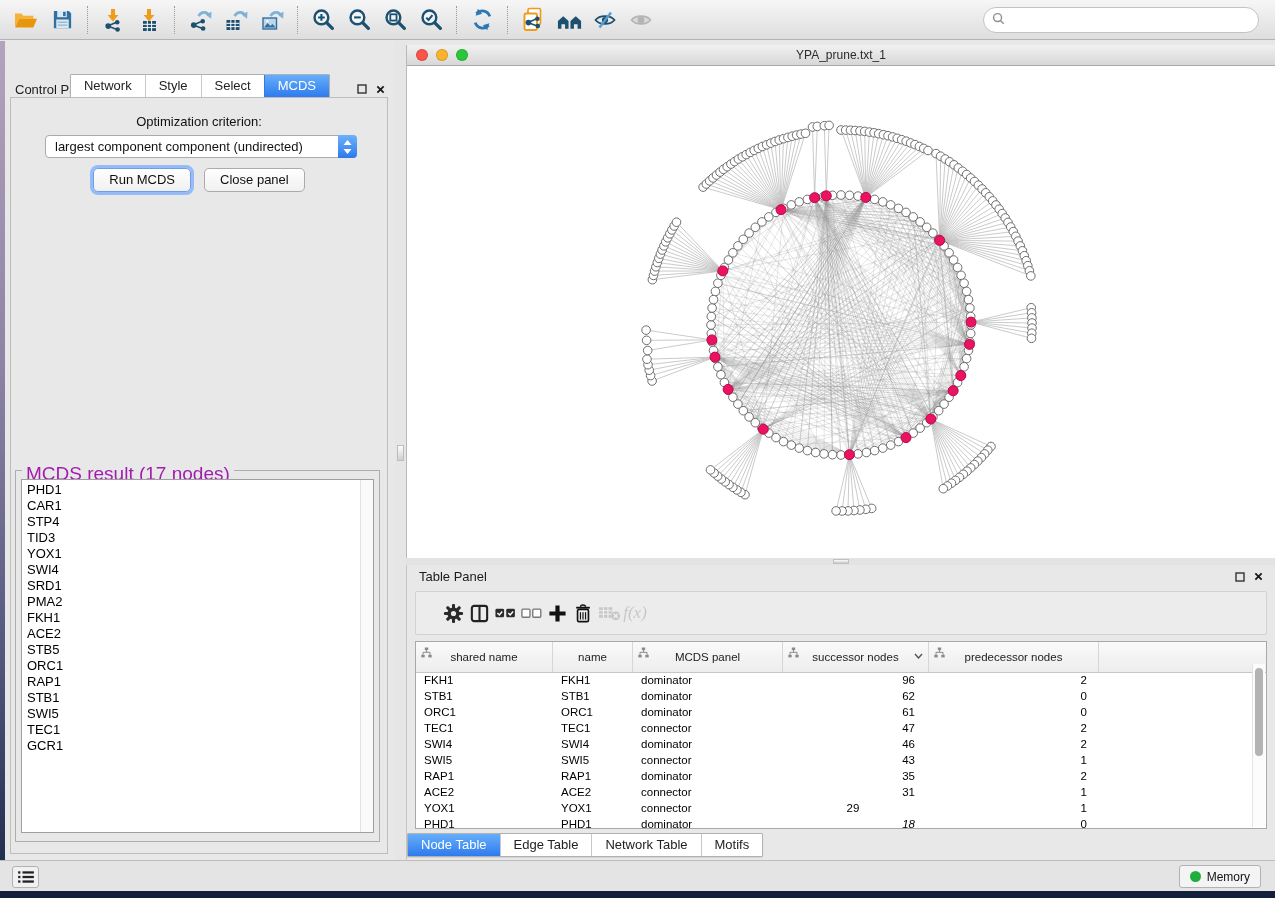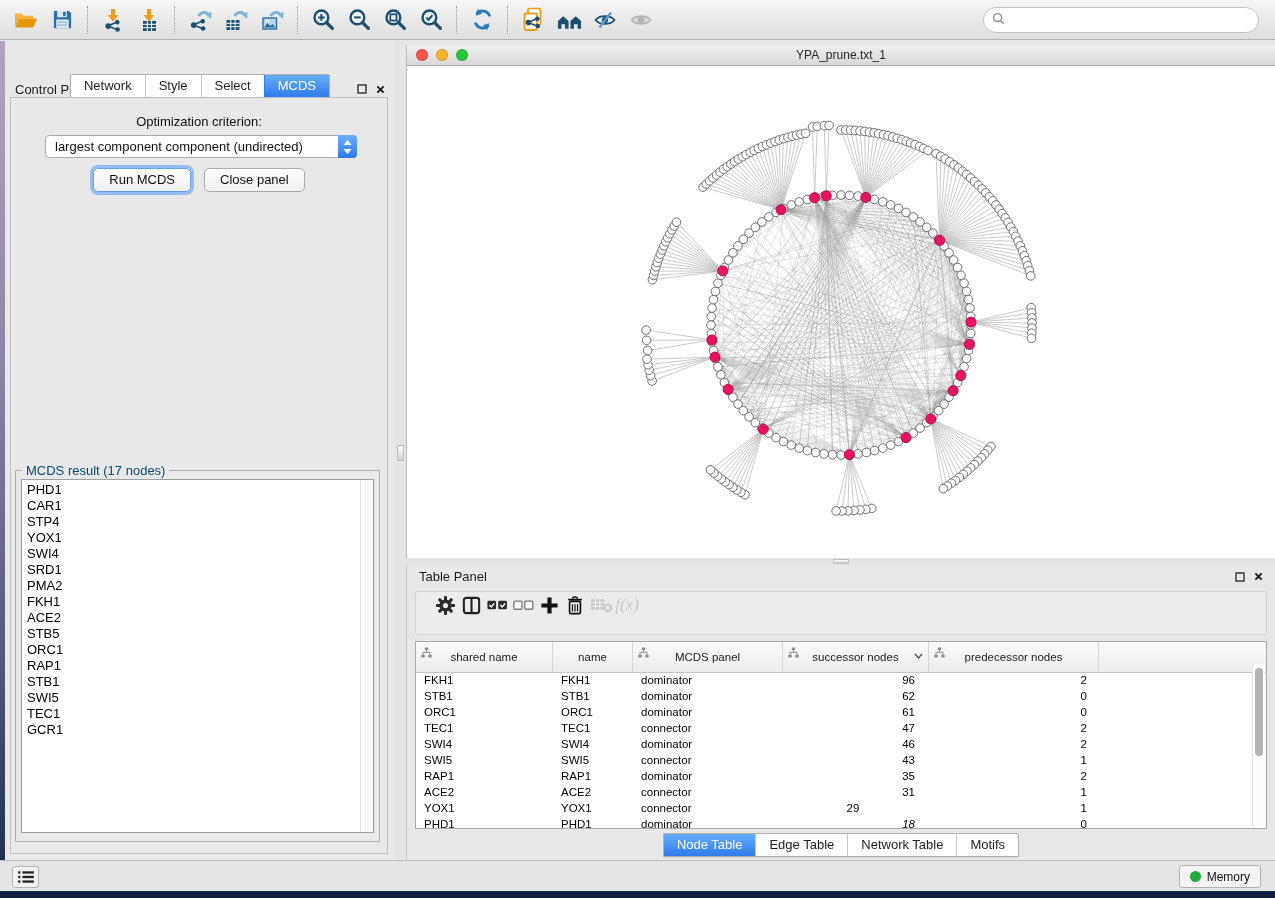--- a/index.html
+++ b/index.html
@@ -46,54 +46,54 @@
   .seg > div.active { background:linear-gradient(180deg,#66aefa 0%,#2e7bee 100%); color:#fff; border-left-color:#2e7bee; }
   #cp-body { position:absolute; left:5px; right:7px; top:52px; bottom:6px; border:1px solid #bdbdbd; background:#e8e8e8; }
   #opt-label { position:absolute; top:16px; left:0; right:0; text-align:center; font-size:13px; color:#111; }
   #criterion-select { position:absolute; top:37px; left:34px; width:312px; height:23px; background:#fff; border:1px solid #ababab; border-radius:4px; display:flex; align-items:center; }
   #criterion-select .val { font-size:13px; padding-left:9px; color:#111; flex:1; white-space:nowrap; }
   #criterion-select .stepper { width:19px; height:23px; margin:-1px -1px -1px 0; border-radius:0 4px 4px 0; background:linear-gradient(180deg,#6cb1fb,#2d79ec); display:flex; flex-direction:column; align-items:center; justify-content:center; gap:2px; }
   .btn-row { position:absolute; top:70px; left:0; right:0; display:flex; justify-content:center; gap:13px; }
   .mac-btn { background:linear-gradient(180deg,#ffffff,#f0f0f0); border:1px solid #ababab; border-radius:5px; font-size:13px; color:#111; padding:3px 15px 4px; font-family:"Liberation Sans",sans-serif; }
   .mac-btn.focused { box-shadow:0 0 0 3px rgba(105,165,255,.65); border-color:#6d9fe8; }
   #mcds-fieldset { position:absolute; left:4px; right:7px; top:372px; height:372px; border:1px solid #adadad; }
-  #mcds-legend { position:absolute; top:-8px; left:6px; background:#e8e8e8; padding:0 4px; font-size:13px; color:#0c4a6e; }
+  #mcds-legend { position:absolute; top:-8px; left:6px; background:#e8e8e8; padding:0 4px; font-size:19px; color:#a21caf; }
   #mcds-list-box { position:absolute; inset:8px 5px 8px 5px; background:#fff; border:1px solid #9f9f9f; overflow:hidden; }
   #mcds-list { padding:2px 0 0 5px; font-size:13px; line-height:16px; color:#000; }
   #mcds-scroll { position:absolute; right:0; top:0; bottom:0; width:13px; background:#fafafa; border-left:1px solid #e2e2e2; }
   
   #v-split { position:absolute; left:395px; top:41px; width:11px; height:819px; background:#e6e6e6; }
   #v-split .grip { position:absolute; left:2px; top:404px; width:7px; height:16px; background:linear-gradient(180deg,#fdfdfd,#cfcfcf); border:1px solid #bdbdbd; }
   #h-split { position:absolute; left:406px; right:0; top:558px; height:7px; background:#e3e3e3; }
   #h-split .grip { position:absolute; left:50%; top:1px; width:16px; height:5px; margin-left:-8px; background:linear-gradient(180deg,#fdfdfd,#c9c9c9); border:1px solid #c0c0c0; }
   
   #net-win { position:absolute; left:406px; top:45px; right:0; height:513px; background:#fff; border-left:1px solid #b9b9b9; }
   #net-titlebar { position:absolute; left:0; right:0; top:0; height:21px; background:linear-gradient(180deg,#f1f1f1,#d7d7d7); border-bottom:1px solid #a9a9a9; display:flex; align-items:center; padding:0 9px; }
   .tl { width:12px; height:12px; border-radius:50%; margin-right:8px; border:1px solid rgba(0,0,0,.15); }
   #net-title { position:absolute; left:0; right:0; text-align:center; font-size:12px; color:#2b2b2b; }
   #net-canvas { position:absolute; left:0; right:0; top:21px; bottom:0; background:#fff; overflow:hidden; }
   
   #table-panel { position:absolute; left:406px; top:565px; right:0; height:295px; background:#e8e8e8; border-left:1px solid #c5c5c5; }
   #tp-head { height:23px; display:flex; align-items:center; padding:0 12px; }
   #tp-head .pt { font-size:13px; color:#1c1c1c; }
-  #tp-toolbar { position:absolute; left:8px; right:8px; top:26px; height:44px; background:#ececec; border:1px solid #d2d2d2; border-radius:2px; display:flex; align-items:flex-start; padding-left:16px; }
+  #tp-toolbar { position:absolute; left:8px; right:8px; top:26px; height:44px; background:#ececec; border:1px solid #d2d2d2; border-radius:2px; display:flex; align-items:center; padding-left:24px; }
   .tpt-btn { width:26px; height:26px; display:flex; align-items:center; justify-content:center; }
   .tpt-btn.disabled { opacity:.45; }
   .fx-label { font-family:"Liberation Serif", serif; font-style:italic; font-size:17px; color:#9a9a9a; }
   #node-table { position:absolute; left:8px; right:8px; top:76px; height:188px; background:#fff; border:1px solid #a9a9a9; }
   #nt-header { display:flex; height:31px; background:linear-gradient(180deg,#fafafa,#ededed); border-bottom:1px solid #c6c6c6; }
   .nth { position:relative; border-right:1px solid #d6d6d6; display:flex; align-items:center; justify-content:center; font-size:11.5px; color:#222; }
   .nth .h-icon { position:absolute; left:5px; top:5px; }
   .nth .sort { position:absolute; right:5px; top:7px; }
   .nt-row { display:flex; height:16px; }
   .ntc { font-size:11.5px; color:#000; padding:1px 8px 0; white-space:nowrap; overflow:hidden; }
   .ntc.num { text-align:right; }
   #nt-scroll { position:absolute; right:1px; top:22px; bottom:1px; width:13px; background:#fcfcfc; border-left:1px solid #e4e4e4; }
   #nt-scroll .thumb { position:absolute; left:2px; top:4px; width:8px; height:88px; border-radius:4px; background:#b3b3b3; }
-  #tp-tabs { position:absolute; left:0; right:0; top:268px; display:flex; justify-content:center; }
+  #tp-tabs { position:absolute; left:0; right:0; top:268px; display:flex; }
   
   #status-bar { position:absolute; left:0; top:860px; right:0; height:31px; background:#e4e4e4; border-top:1px solid #bdbdbd; }
   #list-btn { position:absolute; left:12px; top:5px; width:27px; height:22px; background:#f1f1f1; border:1px solid #b2b2b2; border-radius:3px; display:flex; align-items:center; justify-content:center; }
   #memory-btn { position:absolute; right:14px; top:4px; height:23px; background:#f4f4f4; border:1px solid #b2b2b2; border-radius:3px; display:flex; align-items:center; gap:6px; padding:0 10px; font-size:12px; color:#111; }
   #memory-dot { width:11px; height:11px; border-radius:50%; }
 </style>
 </head>
 <body>
 
 <div id="screen">
@@ -309,20 +309,21 @@
           <button class="mac-btn focused">Run MCDS</button>
           <button class="mac-btn">Close panel</button>
         </div>
         <div id="mcds-fieldset">
           <div id="mcds-legend">MCDS result (17 nodes)</div>
           <div id="mcds-list-box">
             <div id="mcds-list">
                 <div>PHD1</div>
                 <div>CAR1</div>
                 <div>STP4</div>
+                <div>TID3</div>
                 <div>YOX1</div>
                 <div>SWI4</div>
                 <div>SRD1</div>
                 <div>PMA2</div>
                 <div>FKH1</div>
                 <div>ACE2</div>
                 <div>STB5</div>
                 <div>ORC1</div>
                 <div>RAP1</div>
                 <div>STB1</div>

